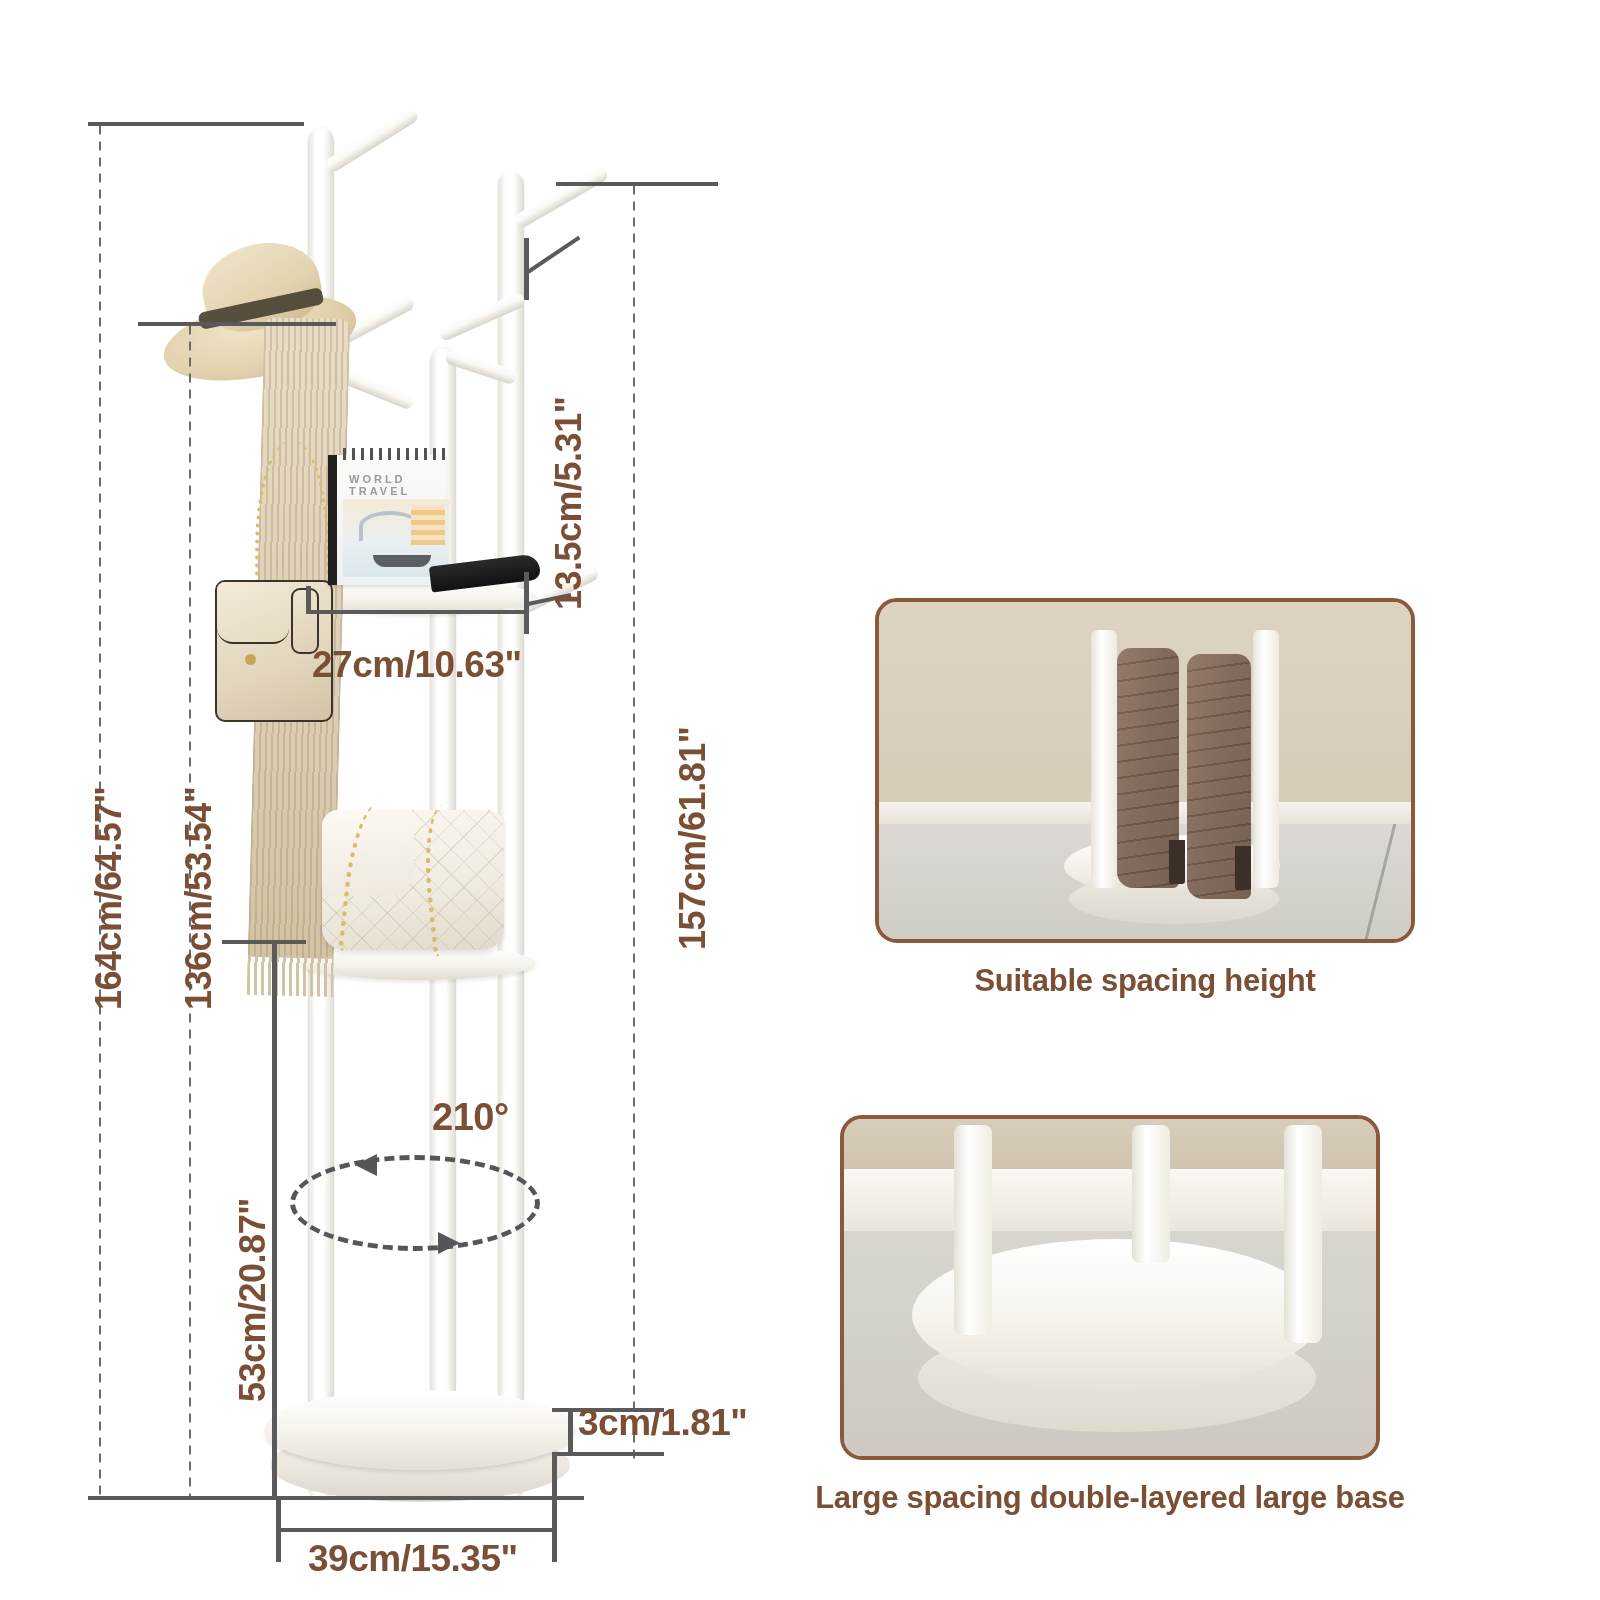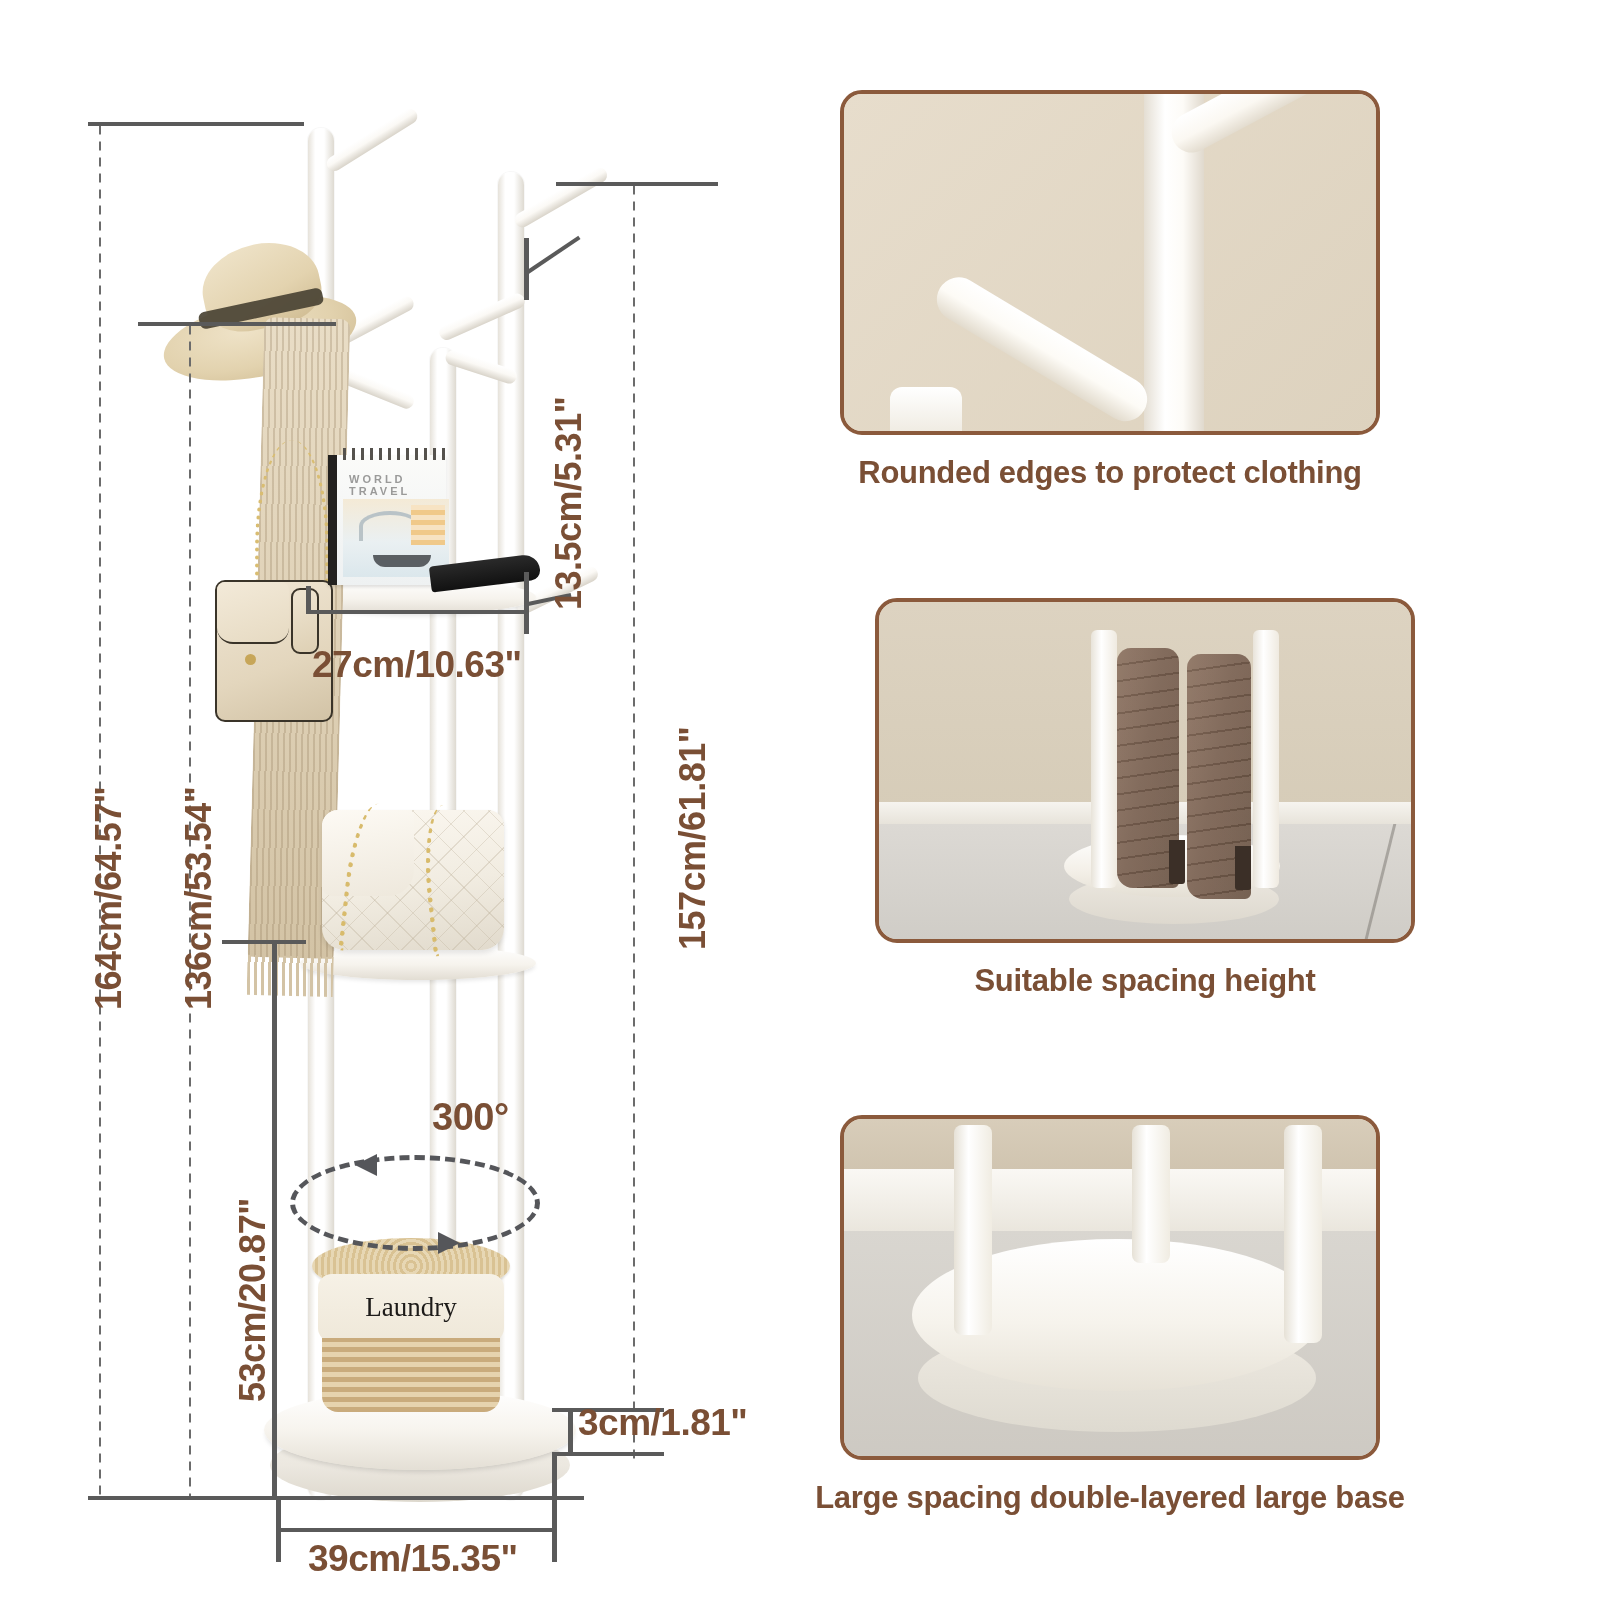--- a/index.html
+++ b/index.html
@@ -312,32 +312,26 @@
       </div>
       <div id="glasses"></div>
 
       <div id="qbag">
         <div class="body"></div>
         <div class="flap"></div>
         <div class="ch1"></div>
         <div class="ch2"></div>
       </div>
 
-      <div id="basket">
-        <div class="lid"></div>
-        <div class="band"></div>
-        <div class="word">Laundry</div>
-        <div class="weave"></div>
-      </div>
     </div>
 
     <div id="rot-ellipse"></div>
     <div class="rot-arrow" id="rot-a1"></div>
     <div class="rot-arrow" id="rot-a2"></div>
-    <div class="dim-text" style="left:432px; top:1096px; font-size:38px;">300°</div>
+    <div class="dim-text" style="left:432px; top:1096px; font-size:38px;">210°</div>
 
     <div class="dotline" style="left:98px;  top:122px;  height:1378px;"></div>
     <div class="dotline" style="left:188px; top:322px;  height:1178px;"></div>
     <div class="dotline" style="left:632px; top:182px;  height:1278px;"></div>
 
     <div class="hline" style="left:88px;  top:122px;  width:216px;"></div>
     <div class="hline" style="left:138px; top:322px;  width:198px;"></div>
     <div class="hline" style="left:556px; top:182px;  width:162px;"></div>
     <div class="hline" style="left:88px;  top:1496px; width:192px;"></div>
     <div class="hline" style="left:180px; top:1496px; width:404px;"></div>
@@ -374,30 +368,20 @@
 
     <div class="dim-text vtext" style="left:232px; top:1402px; font-size:36px; transform:rotate(-90deg);">53cm/20.87"</div>
 
     <div class="dim-text" style="left:578px; top:1402px; font-size:37px;">3cm/1.81"</div>
 
     <div class="dim-text" style="left:308px; top:1538px; font-size:37px;">39cm/15.35"</div>
   </div>
 
   <div id="right-panel">
 
-    <div class="card" style="top:90px;">
-      <div class="photo">
-        <div class="s1-bg"></div>
-        <div class="s1-post"></div>
-        <div class="s1-hook-top"></div>
-        <div class="s1-hook-main"></div>
-        <div class="s1-cap"></div>
-      </div>
-      <div class="cap" style="top:365px;">Rounded edges to protect clothing</div>
-    </div>
 
     <div class="card" style="top:598px;padding-left:35px;">
       <div class="photo">
         <div class="s2-wall"></div>
         <div class="s2-skirt"></div>
         <div class="s2-floor"></div>
         <div class="s2-tile"></div>
         <div class="s2-base-b"></div>
         <div class="s2-base-t"></div>
         <div class="s2-post" style="left:212px; top:28px; height:258px;"></div>

